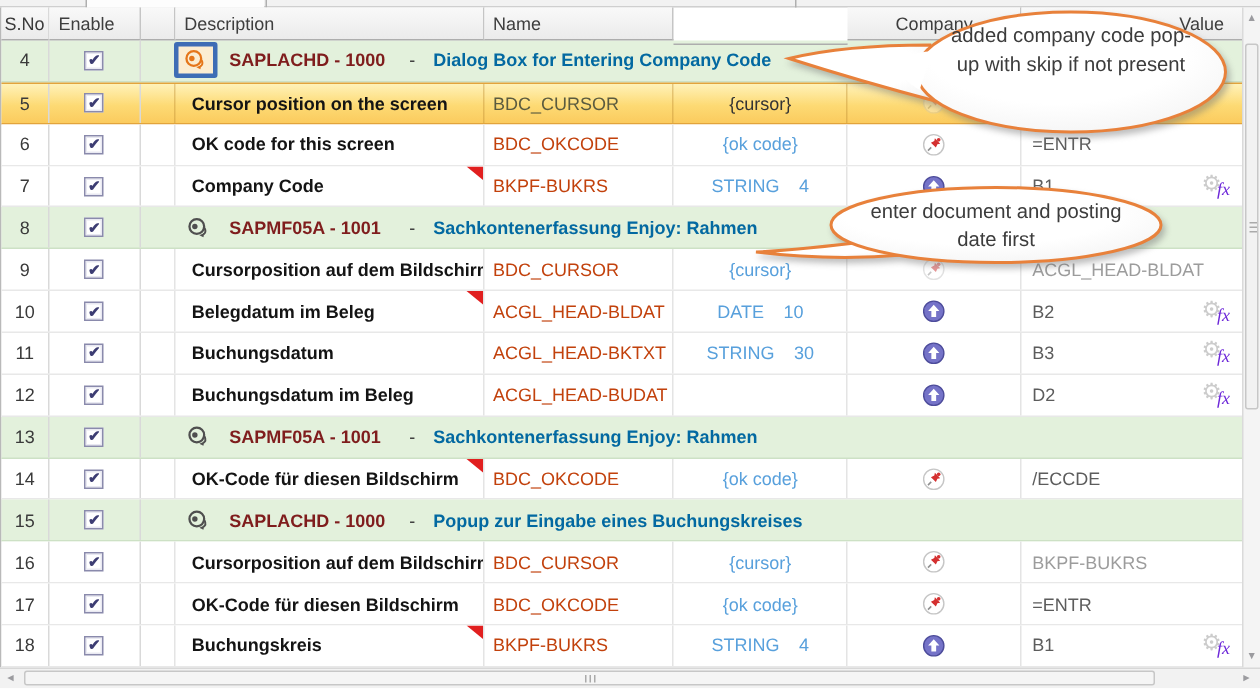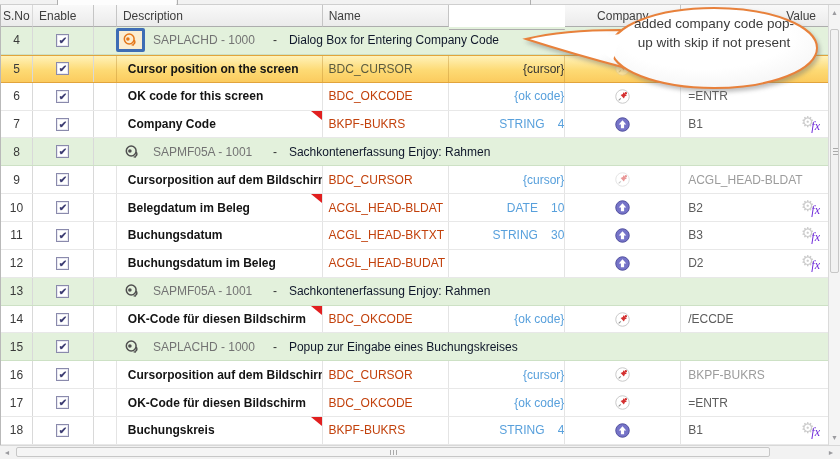--- a/index.html
+++ b/index.html
@@ -24,21 +24,21 @@
   .row.sel { background:linear-gradient(180deg,#FFF2B9 0%,#FDDA74 55%,#FBCB5E 100%);
              border-top:1px solid #E2A43C; border-bottom:1px solid #E2A43C; height:27.87px; }
   .cell { border-right:1px solid #E4E4E4; display:flex; align-items:center; overflow:hidden; white-space:nowrap; }
   .row.sel .cell { border-right:1px solid rgba(190,140,50,.40); }
   .row.green .cell { border-right:1px solid #D5E6CD; }
   .c-sno  { width:32px;  justify-content:center; font-size:12px; color:#3A3A3A; border-right:1px solid #D9D9D9 !important; }
   .c-en   { width:61px;  justify-content:center; border-right:1px solid #D9D9D9 !important; }
   .c-ic   { width:23px; }
   .c-desc { width:206px; padding-left:11px; position:relative; }
   .c-name { width:127px; padding-left:6px;  font-size:12px; color:#c2410c; }
-  .c-type { width:116px; justify-content:flex-end; font-size:12px; }
+  .c-type { width:116px; justify-content:center; font-size:12px; }
   .c-map  { width:116px; justify-content:center; }
   .c-val  { width:147px; padding-left:7px; font-size:12px; color:#5C5C5C; position:relative; border-right:none !important; }
   .c-merged { width:735px; padding-left:30px; border-right:none !important; }
   .row.sel .c-name { color:#5B5B3F; }
 
   .desc-t { font-weight:bold; font-size:12px; color:#141414; }
   .tok { color:#58A0DC; }
   .row.sel .tok { color:#333; }
   .tkind { color:#58A0DC; }
   .tlen { color:#58A0DC; margin-left:13px; }
@@ -46,23 +46,23 @@
 
   .corner { position:absolute; right:0; top:0; width:0; height:0; border-left:11px solid transparent; border-top:9px solid #E11F1F; }
 
   .cb { width:13px; height:13px; background:#fff; border:1px solid #8A8AAC; box-shadow:0 0 0 1px #E9E9F2 inset;
         display:flex; align-items:center; justify-content:center; font-size:10px; color:#3D3D73; font-weight:bold; }
 
   .scr-icon { color:#4F4F4F; display:inline-flex; margin-right:12px; }
   .iconbox { display:inline-flex; align-items:center; justify-content:center; border:3px solid #3E6DB5; border-radius:2px;
              background:#FBEDD2; padding:1px 3px; margin-right:8px; margin-left:-8px; }
   .iconbox .scr-icon { margin:0; color:#E5761A; }
-  .prog { display:inline-block; min-width:118px; font-weight:normal; font-size:12px; color:#737373; }
+  .prog { display:inline-block; min-width:118px; font-weight:bold; font-size:12px; color:#7f1d1d; }
   .dash { margin:0 12px 0 2px; color:#333; font-size:12px; }
-  .sdesc { font-size:12px; color:#0f172a; }
+  .sdesc { font-size:12px; color:#0369a1;font-weight:bold; }
 
   .fxi { position:absolute; right:9px; top:50%; margin-top:-9px; width:18px; height:18px; }
   .fxi .gear { position:absolute; left:0; top:-2px; font-size:15px; color:#CCCCCC; }
   .fxi .fxt { position:absolute; right:-1px; bottom:-1px; font-family:"Liberation Serif",serif; font-style:italic;
               font-size:12px; color:#6d28d9; }
 
   
   #vscroll { position:absolute; right:0; top:5px; width:12px; height:440px; background:#F4F4F4; border-left:1px solid #DADADA; }
   #vscroll .arr { position:absolute; left:0; width:11px; height:13px; display:flex; align-items:center; justify-content:center;
                   font-size:7px; color:#9B9B9F; }
@@ -539,15 +539,29 @@
             <stop offset="100%" stop-color="#E3E3E3"></stop>
       </radialGradient>
         </defs>
       <path d="M 102 28 Q 45 28 8 37 Q 55 52 108 66 Z" fill="url(#g1)" stroke="#E8813B" stroke-width="2"></path>
       <ellipse cx="196" cy="46" rx="103" ry="40" fill="url(#g1)" stroke="#E8813B" stroke-width="2"></ellipse>
       <path d="M 104 32 Q 60 36 95 58" fill="#fff" stroke="none"></path>
     </svg>
     <div class="ctext" style="left:115px; top:12px; width:162px;">added company code pop-up with skip if not present</div>
   </div>
 
+  <div class="callout" style="left:492px; top:122px; width:292px; height:58px;">
+    <svg width="292" height="58" viewBox="0 0 292 58">
+      <defs>
+          <radialGradient id="g2" cx="45%" cy="35%" r="75%">
+        <stop offset="55%" stop-color="#FFFFFF"></stop>
+            <stop offset="88%" stop-color="#F6F6F6"></stop>
+            <stop offset="100%" stop-color="#E3E3E3"></stop>
+      </radialGradient>
+        </defs>
+      <path d="M 78 40 Q 35 45 12 46 Q 62 52 110 48 Z" fill="url(#g2)" stroke="#E8813B" stroke-width="2"></path>
+      <ellipse cx="172" cy="28" rx="110" ry="25" fill="url(#g2)" stroke="#E8813B" stroke-width="2"></ellipse>
+    </svg>
+    <div class="ctext" style="left:77px; top:9px; width:190px;">enter document and posting date first</div>
+  </div>
 
 
 </div>
 
 </body></html>

